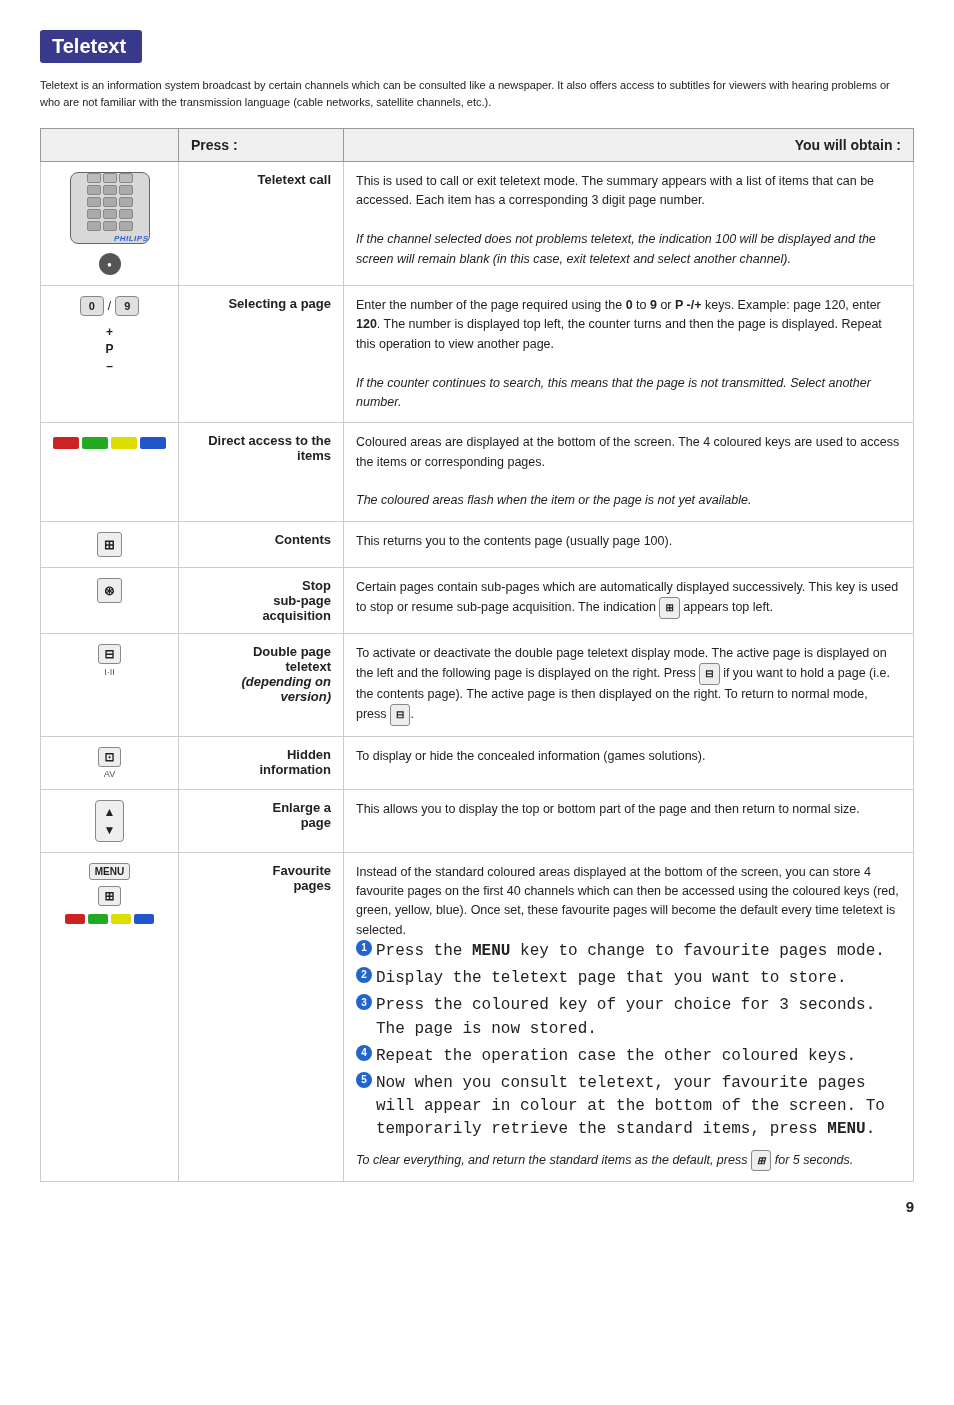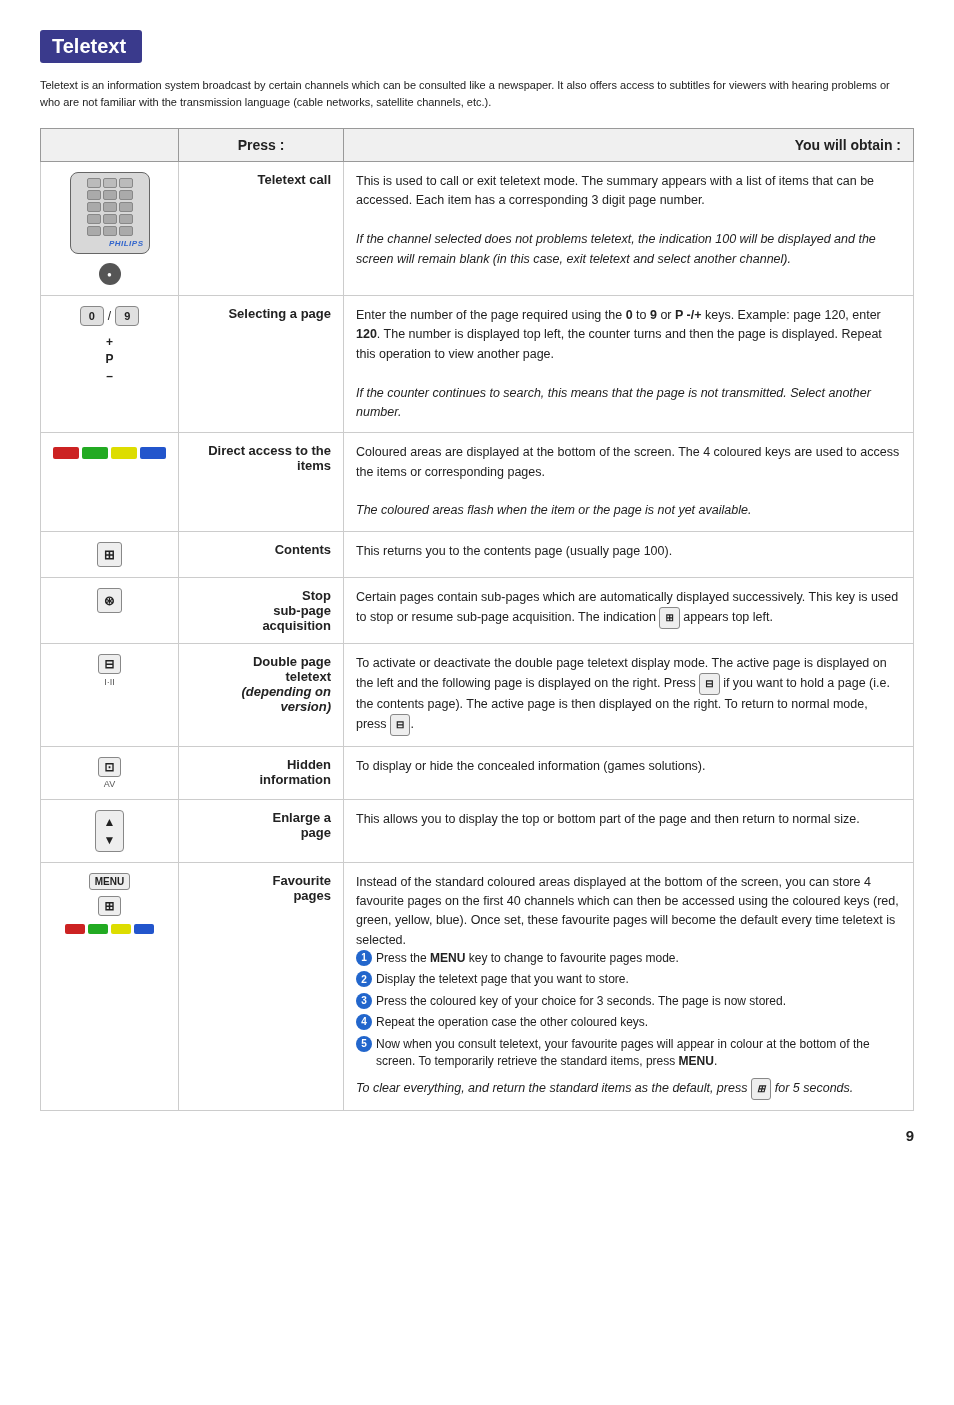--- a/index.html
+++ b/index.html
@@ -122,21 +122,20 @@
     .color-btn {
       width: 22px;
       height: 8px;
       border-radius: 2px;
     }
 
     .small-remote {
       width: 80px;
       border: 1.5px solid #666;
       border-radius: 8px;
-      padding: 5px;
       background: #d8d8d8;
       position: relative;
     }
 
     .remote-row {
       display: flex;
       justify-content: center;
       gap: 2px;
       margin-bottom: 2px;
     }
@@ -217,22 +216,23 @@
       flex-shrink: 0;
     }
 
     .fav-item {
       display: flex;
       align-items: flex-start;
       margin-bottom: 4px;
     }
 
     .fav-item-text {
-      font-size: 12px;
+      font-size: 16px;
       line-height: 1.45;
+      font-family: Liberation Mono, monospace;
     }
 
     .icon-box {
       border: 1.5px solid #888;
       border-radius: 3px;
       padding: 2px 5px;
       font-size: 10px;
       background: #eee;
       font-weight: bold;
       display: inline-block;
@@ -254,21 +254,21 @@
 <div class="page-title-box">
   <span>Teletext</span>
 </div>
 
 <p class="intro-text">Teletext is an information system broadcast by certain channels which can be consulted like a newspaper. It also offers access to subtitles for viewers with hearing problems or who are not familiar with the transmission language (cable networks, satellite channels, etc.).</p>
 
 <table class="teletext-table">
   <thead>
     <tr class="th-row">
       <th style="width:110px;"></th>
-      <th style="width:165px; text-align:center; padding-right:12px;">Press :</th>
+      <th style="width:165px; text-align:left; padding-right:12px;">Press :</th>
       <th>You will obtain :</th>
     </tr>
   </thead>
   <tbody>
 
     <tr class="section-row">
       <td class="td-icon">
         <div class="remote-icon">
 
           <div class="small-remote">

